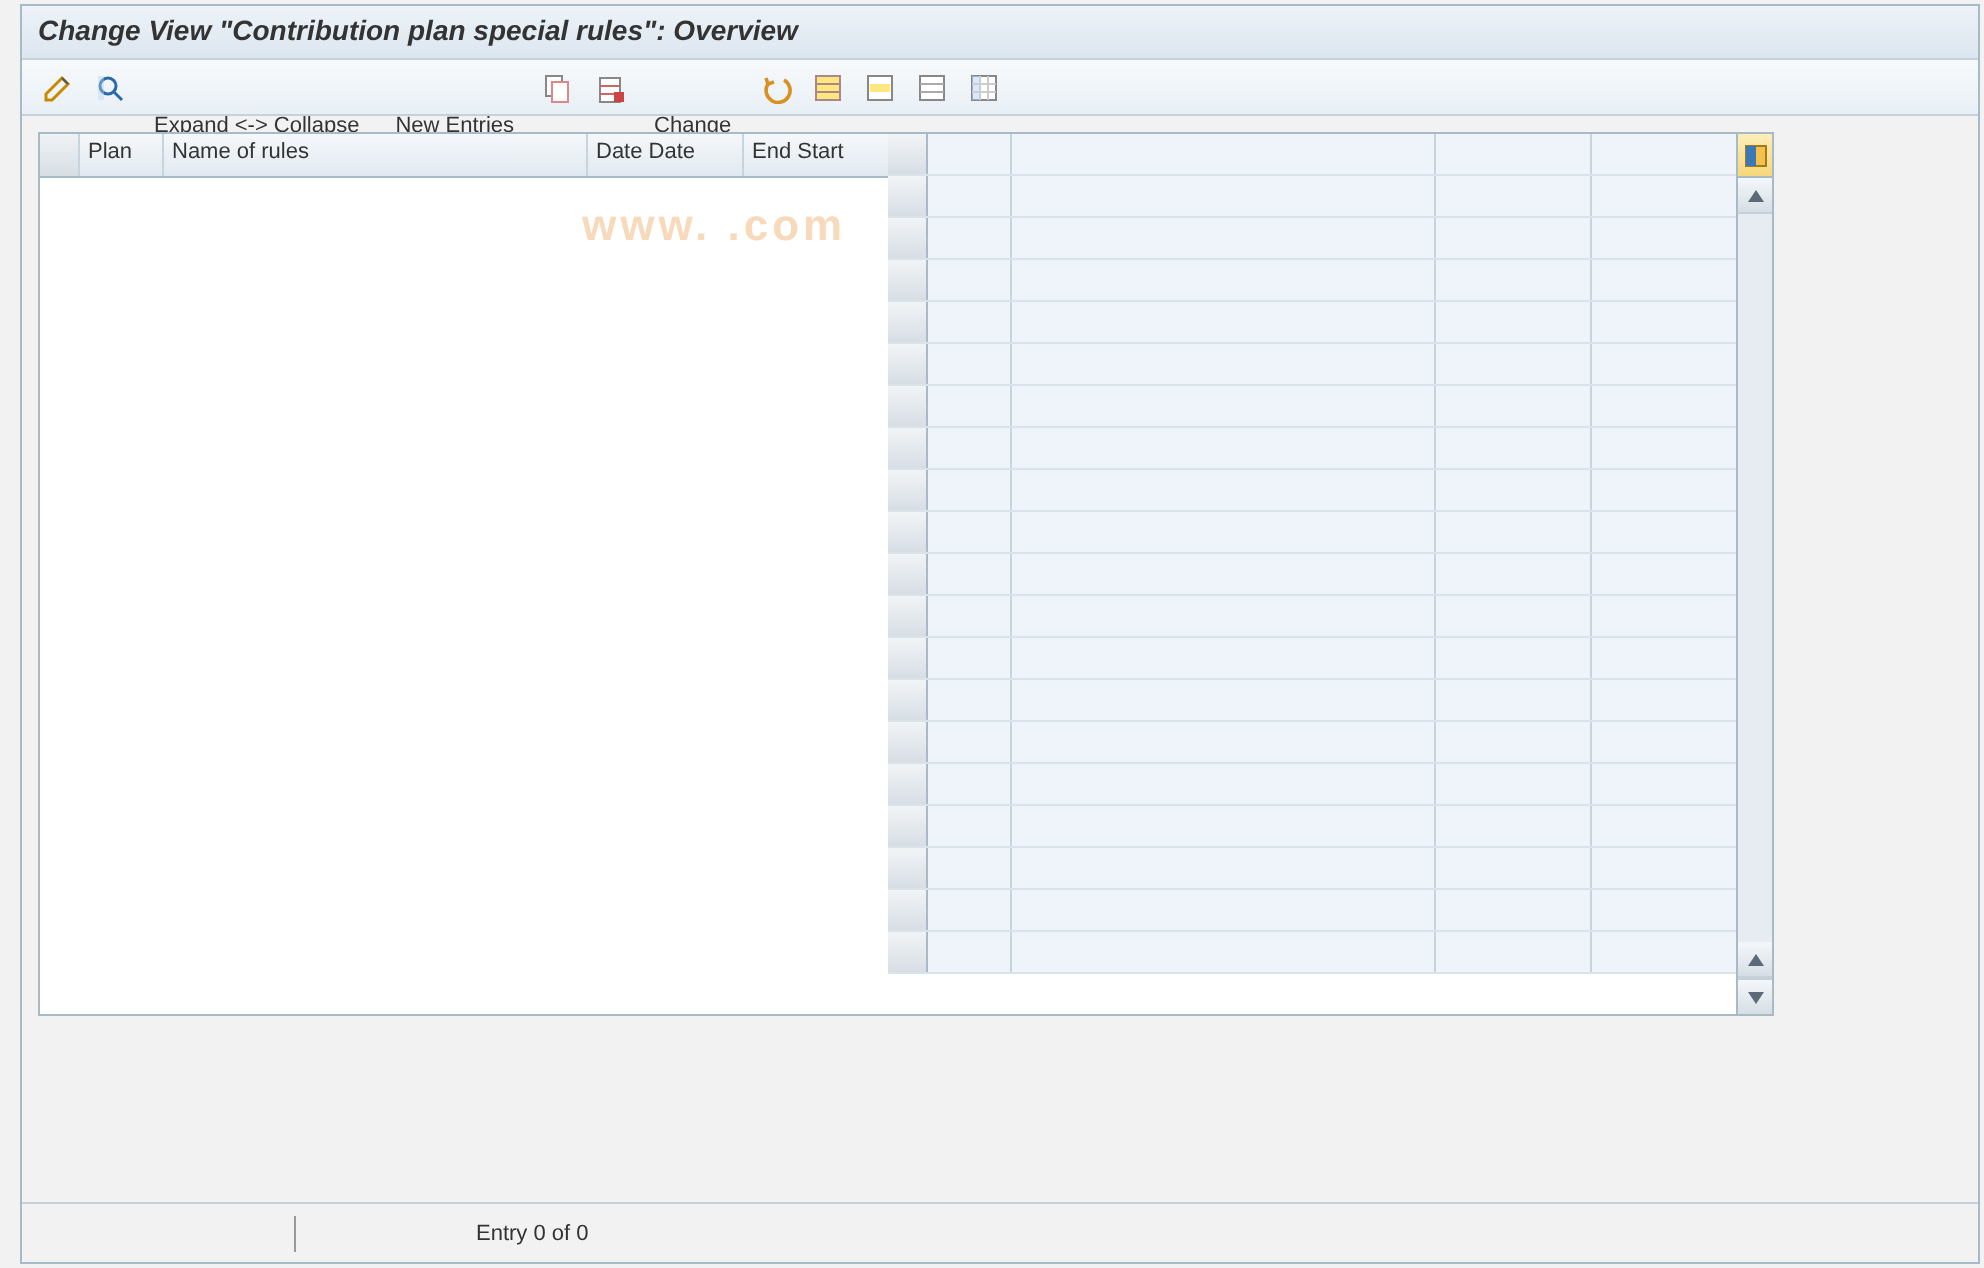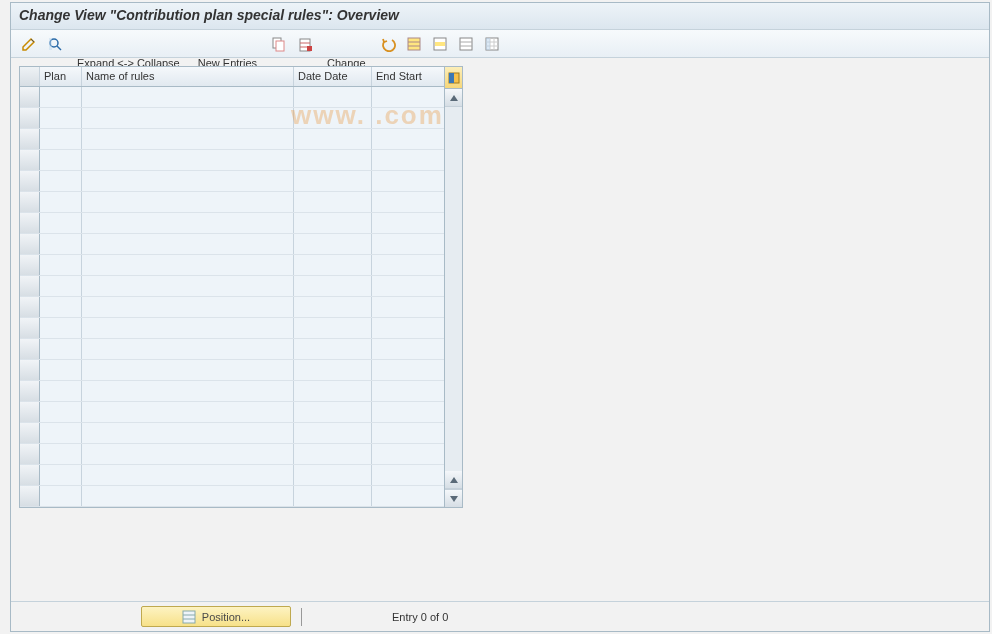--- a/index.html
+++ b/index.html
@@ -61,21 +61,21 @@
       position: relative;
     }
     .table-wrap {
       display: inline-flex;
       border: 1px solid #a8bac6;
       background: #fff;
       height: 442px;
     }
     .grid-left {
       display: flex;
-      flex-direction: column;
+      flex-direction: row;
     }
     .grid-header {
       display: flex;
       background: linear-gradient(#f5f8fb, #e1e9f0);
       border-bottom: 1px solid #a8bac6;
       height: 22px;
     }
     .hcell, .dcell {
       border-right: 1px solid #c7d3dd;
       font-size: 11px;
@@ -171,21 +171,21 @@
       width: 1px;
       height: 18px;
       background: #999;
       margin: 0 6px;
     }
     .entry-txt { margin-left: 80px; }
     .watermark {
       position: absolute;
       top: 42px;
       left: 280px;
-      font-size: 26px;
+      font-size: 22px;
       font-weight: bold;
       letter-spacing: 2px;
       color: rgba(232, 150, 60, 0.35);
       pointer-events: none;
       white-space: nowrap;
     }
     svg { display: block; }
   </style>
 </head>
 <body>
@@ -433,23 +433,16 @@
         <div class="vs-btn">
           <svg width="10" height="10">
               <path d="M5 8 L9 2 L1 2 Z" fill="#5a6a78"></path>
             </svg>
         </div>
       </div>
     </div>
   </div>
 
   <div class="footer-bar">
-    <div class="position-btn">
-      <svg width="14" height="14">
-          <rect x="1" y="1" width="12" height="12" fill="#eef4f9" stroke="#8aa"></rect>
-          <path d="M1 5 H13 M1 9 H13" stroke="#8aa"></path>
-        </svg>
-      <span>Position...</span>
-    </div>
     <div class="divider-v"></div>
     <span class="entry-txt">Entry 0 of 0</span>
   </div>
 </div>
 
 </body></html>

